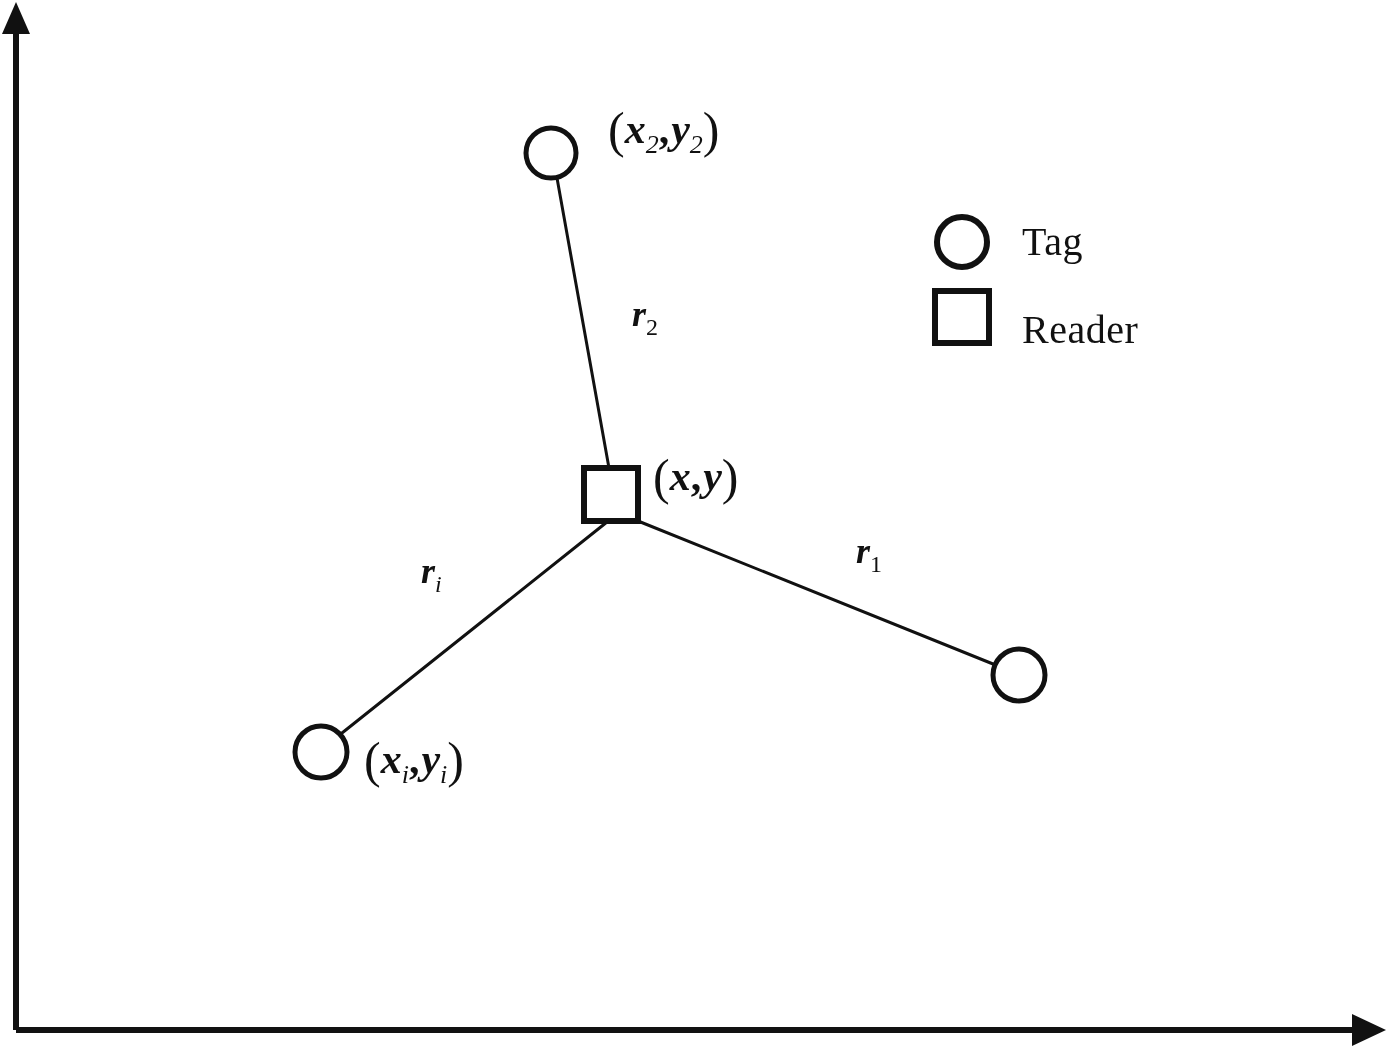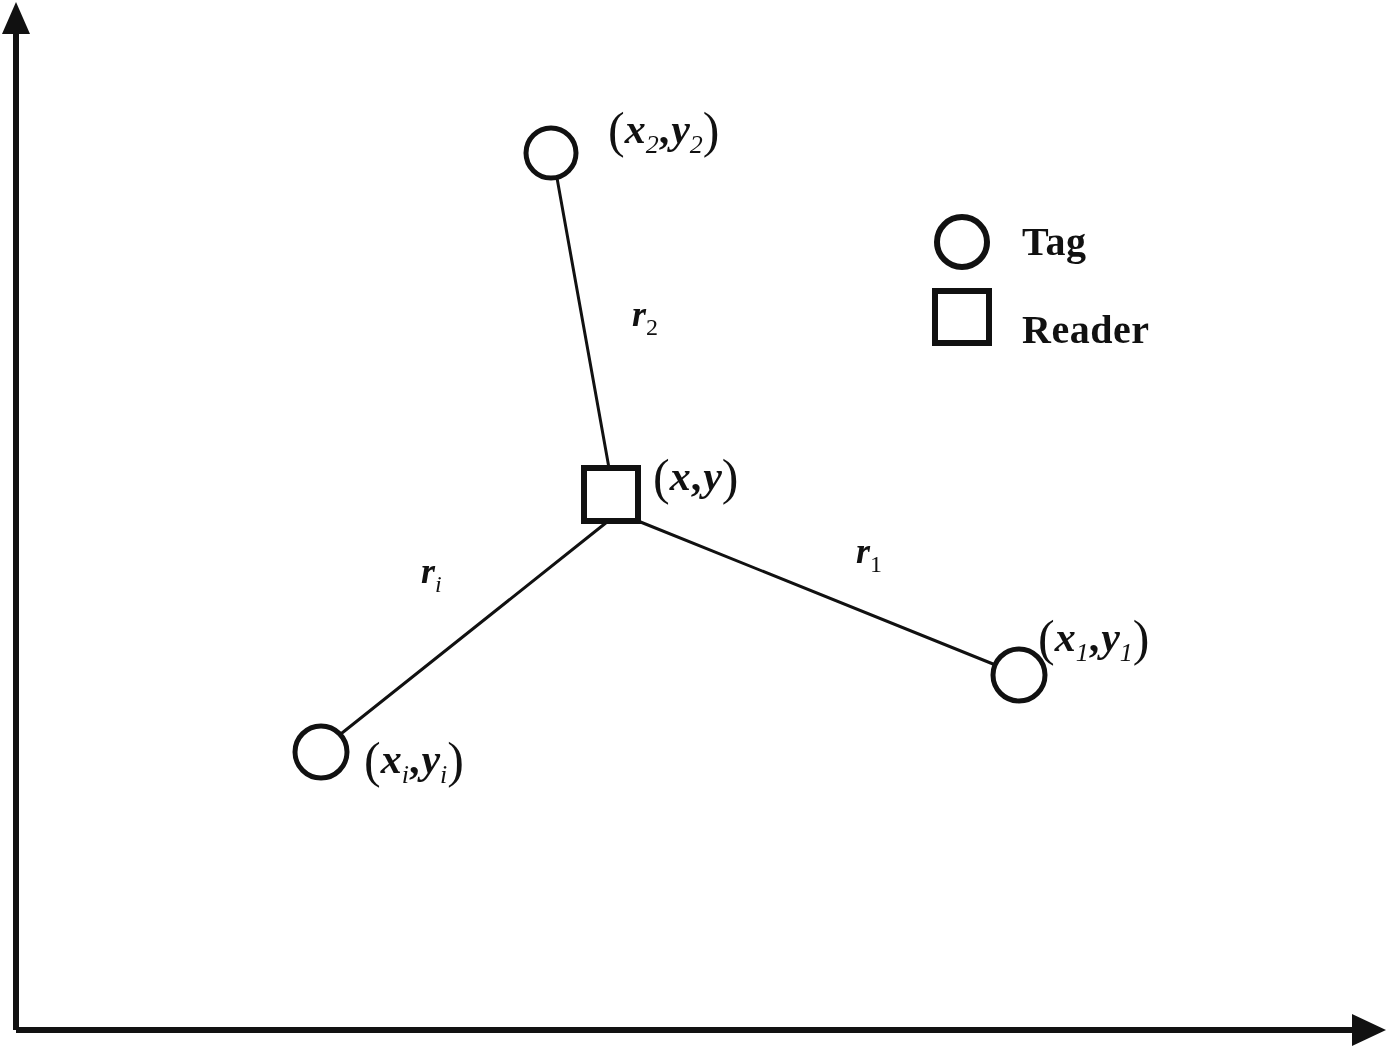--- a/index.html
+++ b/index.html
@@ -70,21 +70,21 @@
     font-style: normal;
     font-weight: 400;
     font-size: 24px;
     vertical-align: -9px;
   }
   .dist .sub.ital {
     font-style: italic;
   }
   .legend-text {
     font-size: 40px;
-    font-weight: 700;
+    font-weight: 400;
     letter-spacing: 0.5px;
   }
 </style>
 </head>
 <body>
 
 <div id="canvas">
 
   <svg id="scene" viewBox="0 0 1400 1048" xmlns="http://www.w3.org/2000/svg">
 
@@ -119,23 +119,20 @@
   </svg>
 
   <div class="lbl coord" style="left:608px; top:105px;">
     <span class="paren">(</span><span class="var">x</span><span class="sub">2</span><span class="comma">,</span><span class="var">y</span><span class="sub">2</span><span class="paren">)</span>
   </div>
 
   <div class="lbl coord" style="left:653px; top:452px;">
     <span class="paren">(</span><span class="var">x</span><span class="comma">,</span><span class="var">y</span><span class="paren">)</span>
   </div>
 
-  <div class="lbl coord" style="left:1038px; top:613px;">
-    <span class="paren">(</span><span class="var">x</span><span class="sub">1</span><span class="comma">,</span><span class="var">y</span><span class="sub">1</span><span class="paren">)</span>
-  </div>
 
   <div class="lbl coord" style="left:364px; top:735px;">
     <span class="paren">(</span><span class="var">x</span><span class="sub">i</span><span class="comma">,</span><span class="var">y</span><span class="sub">i</span><span class="paren">)</span>
   </div>
 
   <div class="lbl dist" style="left:632px; top:296px;font-family:Liberation Serif, serif;">
     <span class="var">r</span><span class="sub">2</span>
   </div>
 
   <div class="lbl dist" style="left:856px; top:533px;">

